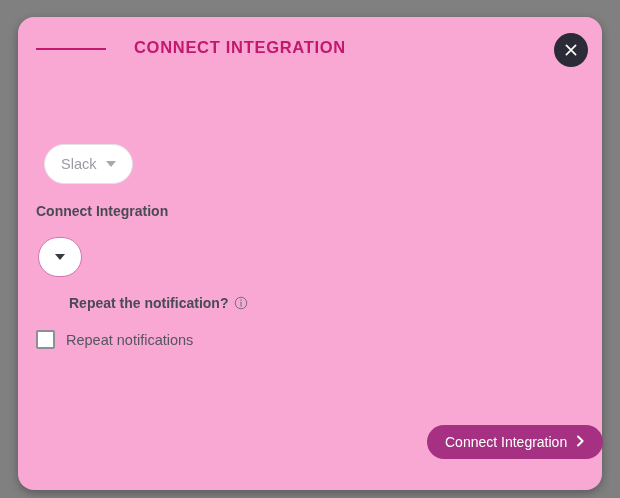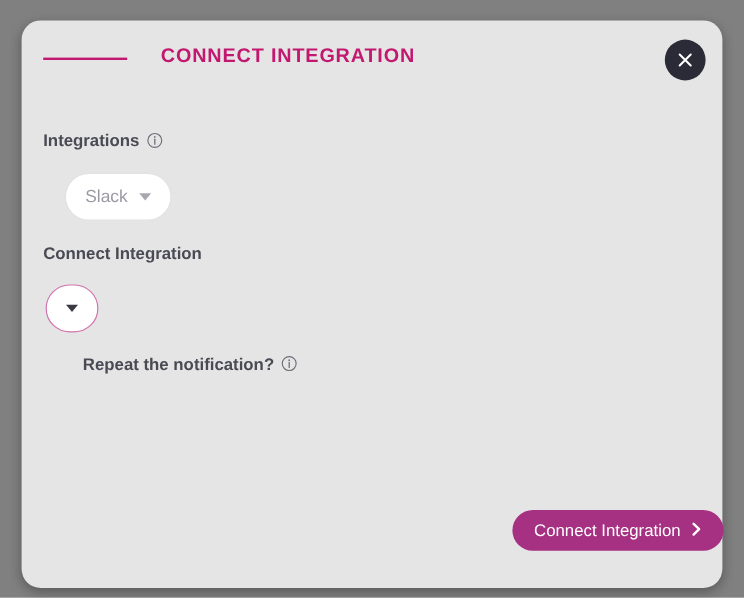--- a/index.html
+++ b/index.html
@@ -15,21 +15,21 @@
     position: relative;
   }
 
   
   #modal-card {
     position: absolute;
     left: 18px;
     top: 17px;
     width: 584px;
     height: 473px;
-    background: #e5e5e5;
+    background: #f9a8d4;
     border-radius: 16px;
     box-shadow: 0 3px 10px rgba(0,0,0,0.30);
     box-sizing: border-box;
     padding-left: 18px;
   }
 
   
   #modal-header {
     position: absolute;
     left: 0; top: 0;
@@ -124,21 +124,21 @@
     width: 0; height: 0;
     border-left: 5px solid transparent;
     border-right: 5px solid transparent;
     flex: none;
   }
   .pill-select.muted .caret { border-top: 6px solid #a8a8b0; }
   .pill-select.accent .caret { border-top: 6px solid #3a3a45; }
 
   
   .row-integrations-label { position: absolute; left: 0;  top: 22px; }
-  .row-integrations-select{ position: absolute; left: 18px; top: 57px; }
+  .row-integrations-select{ position: absolute; left: 8px; top: 57px; }
   .row-connect-label      { position: absolute; left: 0;  top: 116px; }
   .row-connect-select     { position: absolute; left: 2px; top: 150px; }
   .row-repeat-label       { position: absolute; left: 0;  top: 208px; margin-left: 33px; }
   .row-checkbox           { position: absolute; left: 0;  top: 243px; }
 
   
   .checkbox-row {
     display: flex;
     align-items: center;
     gap: 11px;
@@ -192,30 +192,20 @@
       <span>
         <svg width="14" height="14" viewBox="0 0 14 14" aria-hidden="true">
           <path d="M2.4 2.4 L11.6 11.6 M11.6 2.4 L2.4 11.6" stroke="#ffffff" stroke-width="1.7" stroke-linecap="round" fill="none"></path>
         </svg>
       </span>
     </button>
   </div>
 
   <div id="modal-body">
 
-    <div class="field-label row-integrations-label">
-      <span>Integrations</span>
-      <span class="info-icon">
-        <svg width="14" height="14" viewBox="0 0 16 16" aria-hidden="true">
-          <circle cx="8" cy="8" r="6.6" fill="none" stroke="#6e6e79" stroke-width="1.1"></circle>
-          <circle cx="8" cy="4.7" r="0.85" fill="#6e6e79"></circle>
-          <path d="M8 6.9 L8 11.6" stroke="#6e6e79" stroke-width="1.2" stroke-linecap="round"></path>
-        </svg>
-      </span>
-    </div>
 
     <div class="pill-select muted row-integrations-select">
       <span>Slack</span>
       <span class="caret"></span>
     </div>
 
     <div class="field-label row-connect-label">
       <span>Connect Integration</span>
     </div>
 
@@ -227,20 +217,24 @@
       <span>Repeat the notification?</span>
       <span class="info-icon">
         <svg width="14" height="14" viewBox="0 0 16 16" aria-hidden="true">
           <circle cx="8" cy="8" r="6.6" fill="none" stroke="#6e6e79" stroke-width="1.1"></circle>
           <circle cx="8" cy="4.7" r="0.85" fill="#6e6e79"></circle>
           <path d="M8 6.9 L8 11.6" stroke="#6e6e79" stroke-width="1.2" stroke-linecap="round"></path>
         </svg>
       </span>
     </div>
 
+    <div class="checkbox-row row-checkbox">
+      <span class="checkbox-box"></span>
+      <span class="checkbox-label">Repeat notifications</span>
+    </div>
 
   </div>
 
   <button class="primary-button">
     <span>Connect Integration</span>
     <span class="chevron-right">
       <svg width="9" height="12" viewBox="0 0 9 12" aria-hidden="true">
         <path d="M2 1.5 L6.6 6 L2 10.5" stroke="#ffffff" stroke-width="2" fill="none" stroke-linecap="round" stroke-linejoin="round"></path>
       </svg>
     </span>

